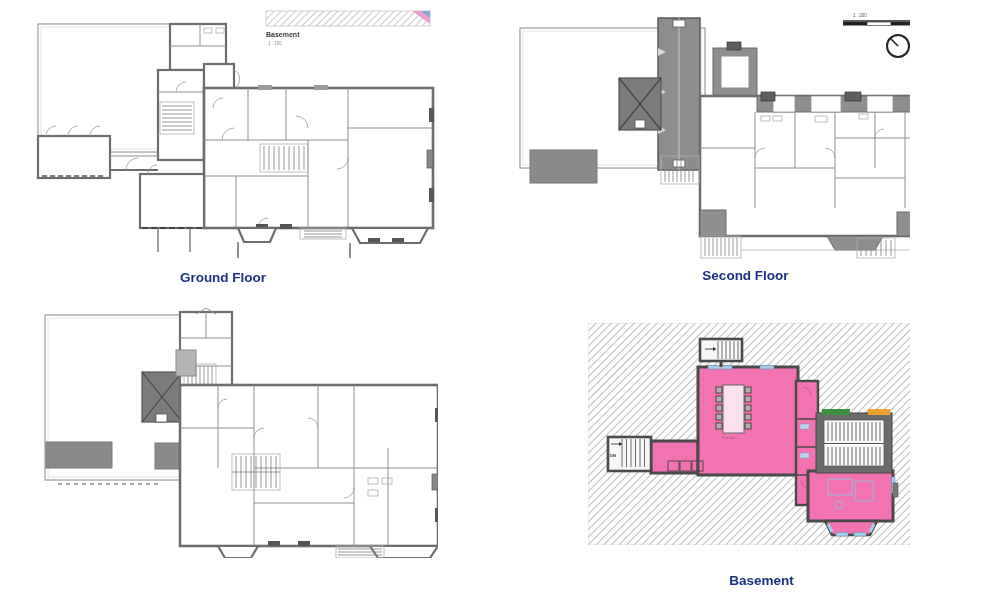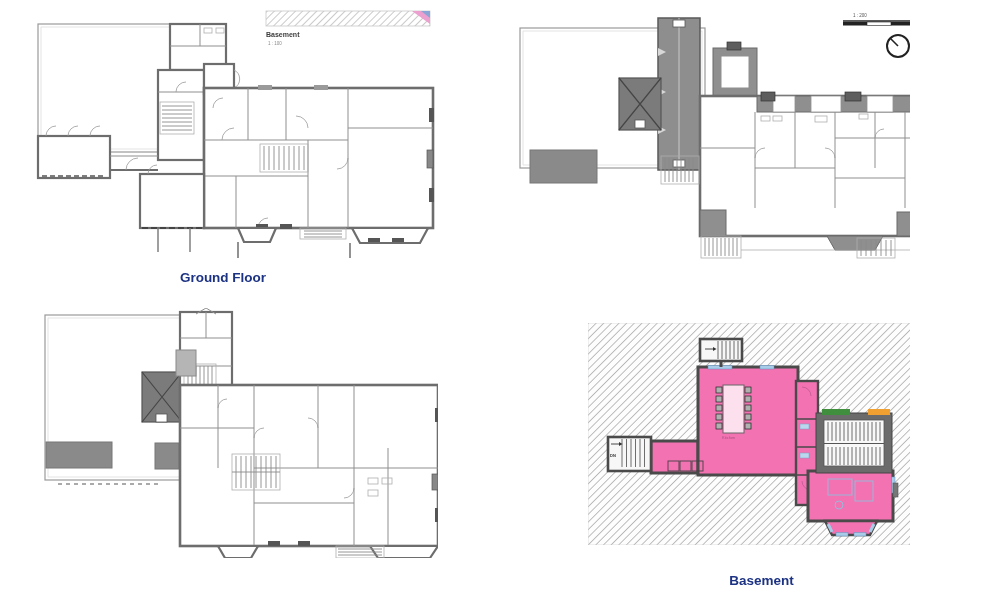--- a/index.html
+++ b/index.html
@@ -175,20 +175,21 @@
 
       <polygon points="312,228 320,242 360,242 368,228" class="roof"></polygon>
       <polygon points="405,228 412,240 425,228" class="roof"></polygon>
 
       <rect x="186" y="228" width="40" height="22" class="t" fill="#fff"></rect>
       <path class="rung" d="M190 230V248M194 230V248M198 230V248M202 230V248M206 230V248M210 230V248M214 230V248M218 230V248M222 230V248"></path>
       <line x1="226" y1="242" x2="425" y2="242" class="t"></line>
       <rect x="342" y="230" width="38" height="20" class="t" fill="#fff"></rect>
       <path class="rung" d="M346 232V248M351 232V248M356 232V248M361 232V248M366 232V248M371 232V248M376 232V248"></path>
     </svg>
+    <figcaption class="cap" style="margin-top:8px;transform:translateX(18px)">Second Floor</figcaption>
   </figure>
 
   <figure class="plan" style="left:18px;top:308px;width:420px">
     <svg width="420" height="250" viewBox="0 0 420 250">
 
       <rect x="27" y="7" width="173" height="165" class="thin"></rect>
       <rect x="30" y="10" width="167" height="159" class="inner"></rect>
 
       <rect x="28" y="134" width="66" height="26" fill="#8a8a8a" stroke="#777" stroke-width="1"></rect>
       <rect x="137" y="135" width="24" height="26" fill="#8a8a8a" stroke="#777" stroke-width="1"></rect>

